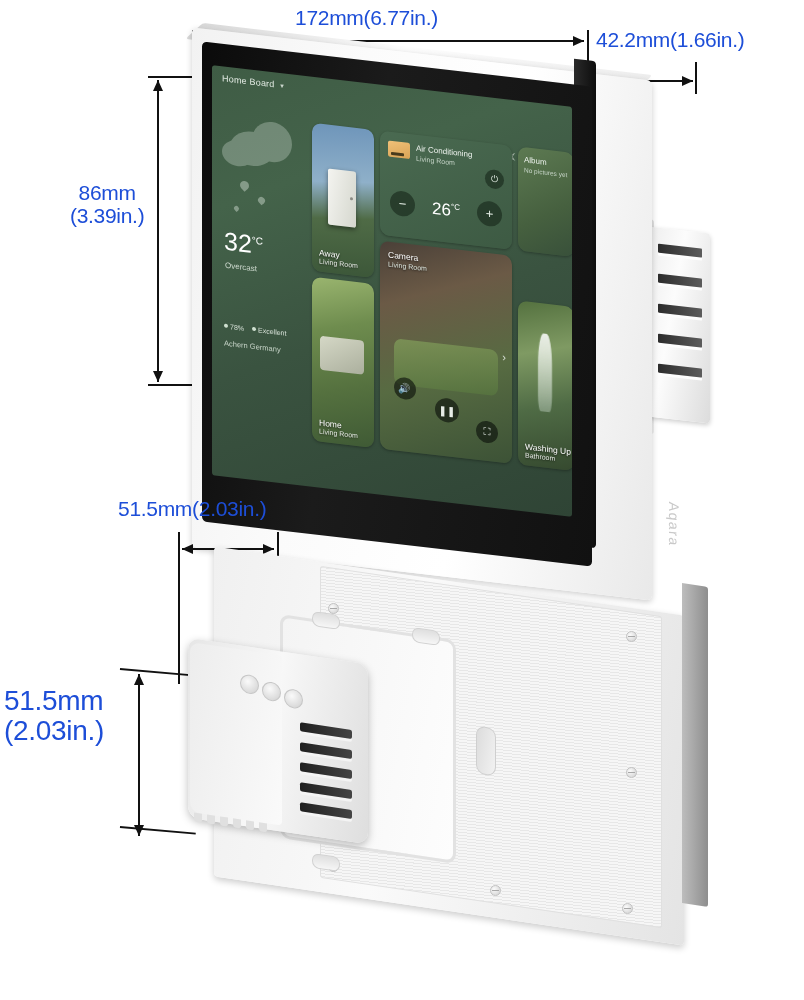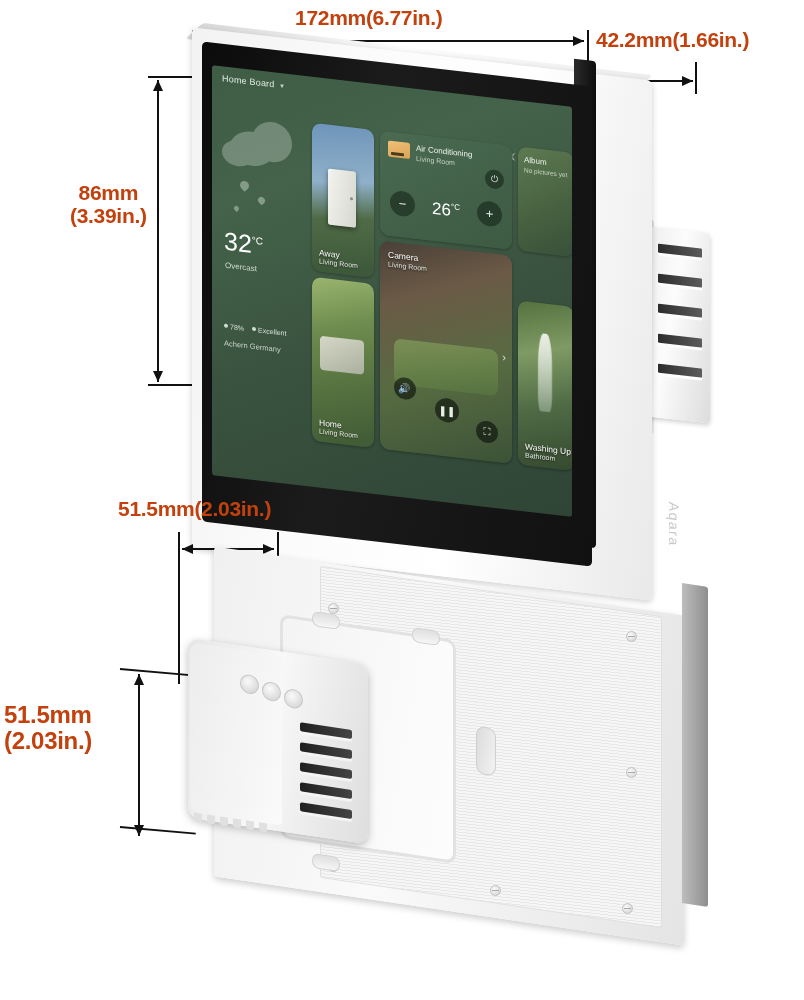--- a/index.html
+++ b/index.html
@@ -1,20 +1,20 @@
 <!DOCTYPE html>
 <html><head>
 <meta charset="utf-8">
 <title>Aqara Panel Hub Dimensions</title>
 <style>
   html,body{margin:0;padding:0;background:#ffffff;}
   body{width:804px;height:1000px;position:relative;overflow:hidden;
        font-family:"Liberation Sans",sans-serif;color:#111;}
 
-  .dim-label{position:absolute;font-weight:bold;color:#c2410c;letter-spacing:-0.3px;white-space:nowrap;}
+  .dim-label{position:absolute;font-weight:normal;color:#1d4ed8;letter-spacing:-0.3px;white-space:nowrap;}
   .dim-label.two-line{line-height:1.08;}
 
   
   .ext-line{position:absolute;background:#111;}
   .vline{width:2px;}
   .hline{height:2px;}
 
   .arrow-h{position:absolute;height:2px;background:#111;}
   .arrow-h::before,.arrow-h::after{content:"";position:absolute;top:-4px;
      width:0;height:0;border-top:5px solid transparent;border-bottom:5px solid transparent;}
@@ -327,21 +327,21 @@
 
   <div class="logo">Aqara</div>
 </div>
 
 <div class="dim-label" style="left:118px;top:497px;font-size:21px;">51.5mm(2.03in.)</div>
 
 <div class="ext-line vline" style="left:178px;top:532px;height:152px;"></div>
 <div class="ext-line vline" style="left:277px;top:532px;height:160px;"></div>
 <div class="arrow-h" style="left:182px;top:548px;width:92px;"></div>
 
-<div class="dim-label two-line" style="left:4px;top:702px;font-size:24px;">
+<div class="dim-label two-line" style="left:4px;top:686px;font-size:28px;">
   <span>51.5mm</span><br>
   <span>(2.03in.)</span>
 </div>
 
 <div class="ext-line hline" style="left:120px;top:668px;width:76px;transform:rotate(5deg);transform-origin:left center;"></div>
 <div class="ext-line hline" style="left:120px;top:826px;width:76px;transform:rotate(5deg);transform-origin:left center;"></div>
 <div class="arrow-v" style="left:138px;top:674px;height:162px;"></div>
 
 <div class="dim-label" style="left:460px;top:836px;font-size:21px;">30mm(1.18in.)</div>
 

